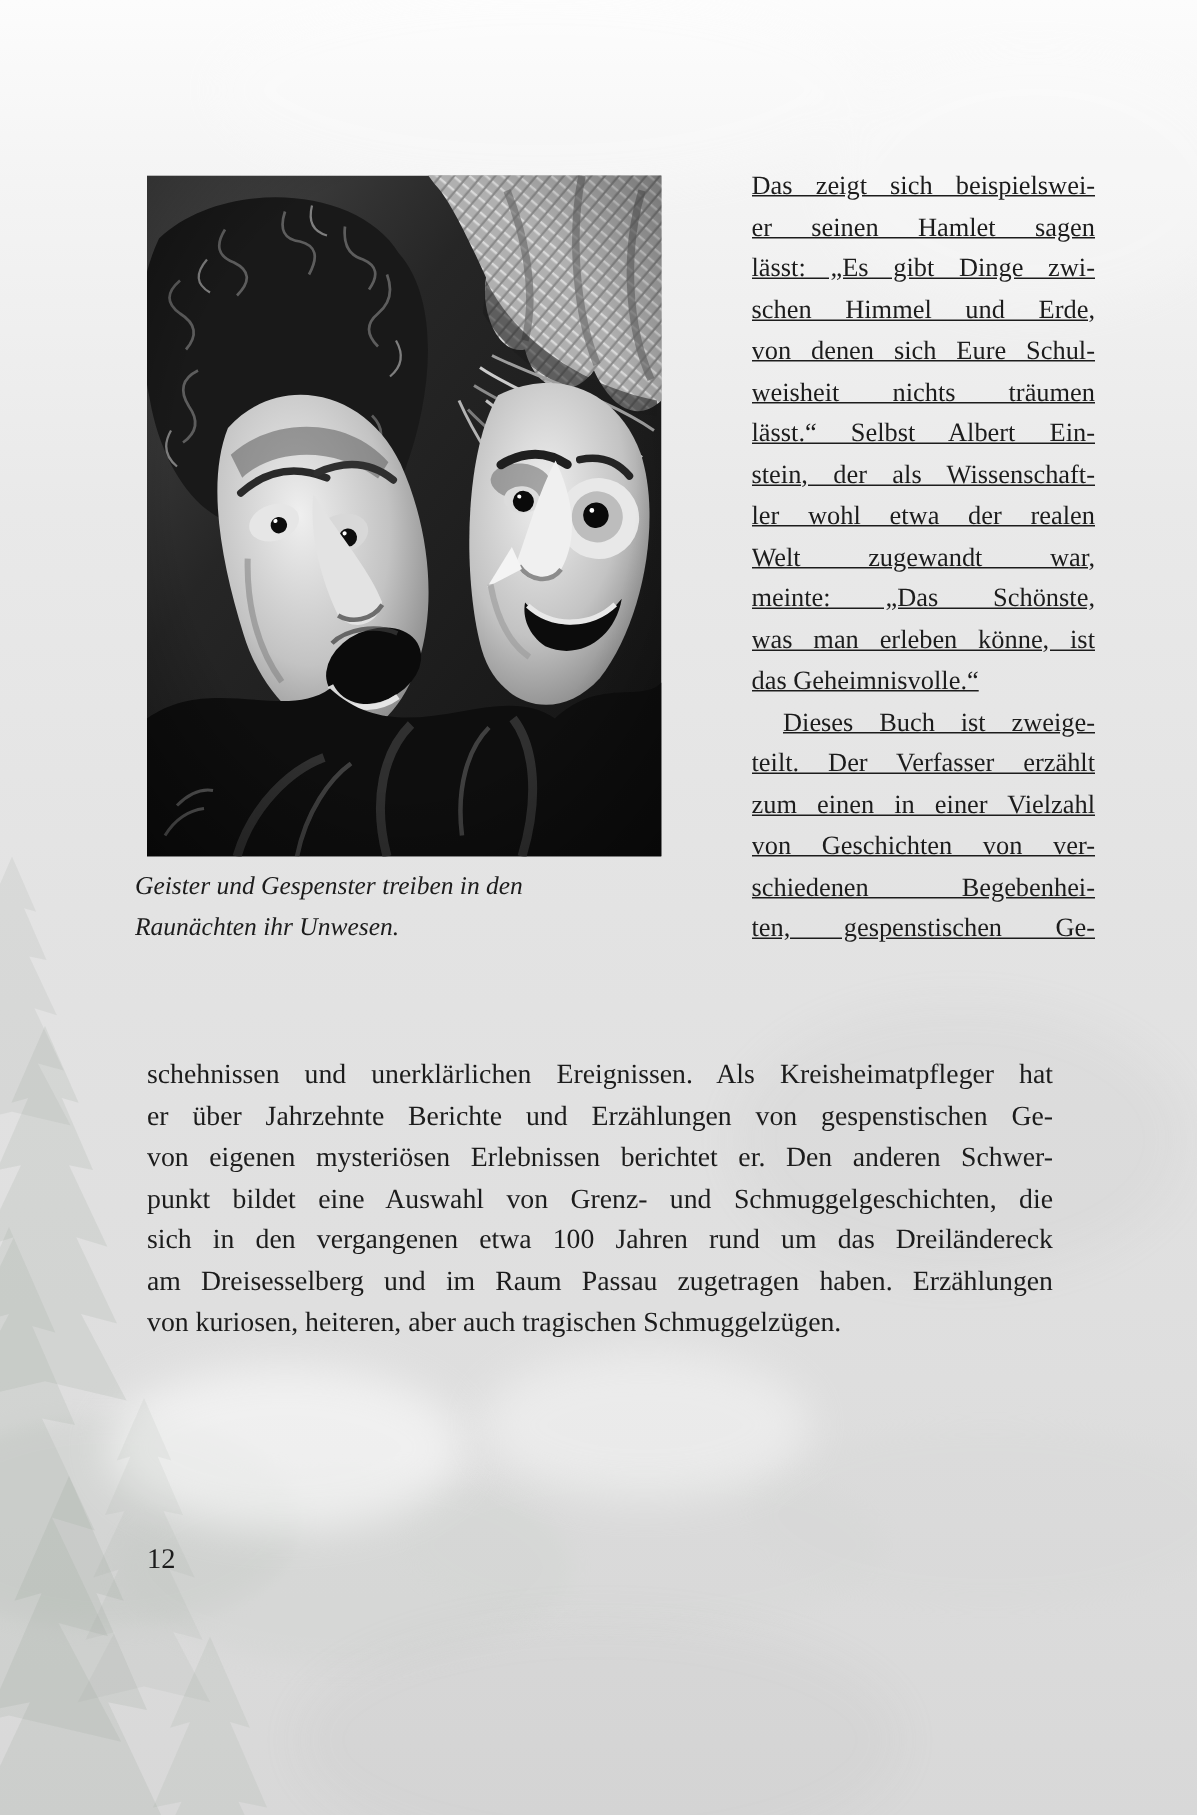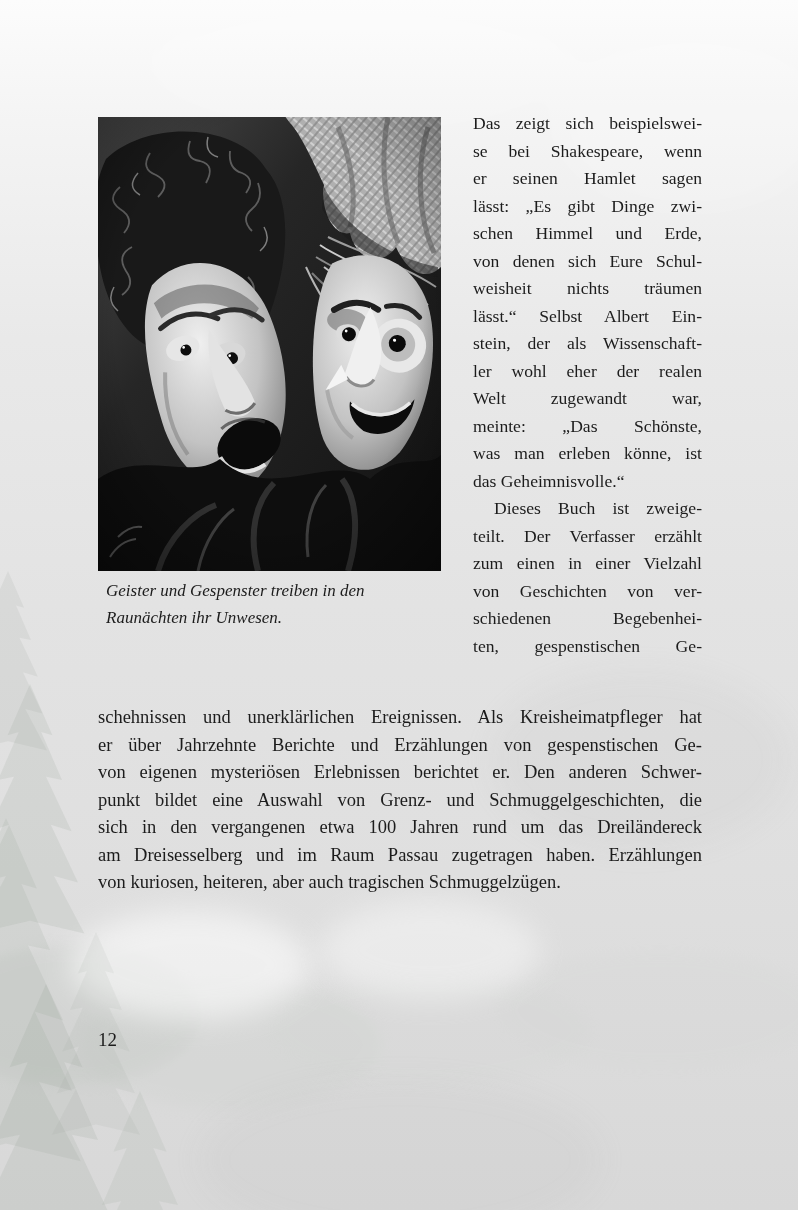--- a/index.html
+++ b/index.html
@@ -7,23 +7,23 @@
     position:relative;
     width:798px;height:1210px;
     overflow:hidden;
     background:linear-gradient(180deg,#fcfcfc 0%,#f4f4f4 10%,#e9e9e9 28%,#e3e3e3 50%,#dfdfdf 72%,#d8d8d8 100%);
     font-family:"Liberation Serif","DejaVu Serif",serif;
     color:#1c1c1c;
   }
   #bgart{position:absolute;left:0;top:0;width:798px;height:1210px;z-index:0;}
   .layer{position:absolute;z-index:2;}
   #photo{left:98px;top:117px;width:343px;height:454px;display:block;}
-  #caption{left:106px;top:577px;width:345px;font-style:italic;font-size:17px;}
+  #caption{left:90px;top:577px;width:345px;font-style:italic;font-size:17px;}
   #caption .tline{height:27px;line-height:27px;text-align:left;text-align-last:left;}
-  #rightcol{left:473px;top:110px;width:229px;font-size:17.6px;}
+  #rightcol{left:501px;top:110px;width:229px;font-size:17.6px;text-decoration:underline;}
   #rightcol .tline{height:27.5px;line-height:27.5px;}
   #fullblock{left:98px;top:659px;width:604px;font-size:18.5px;margin-top:45px;}
   #fullblock .tline{height:27.5px;line-height:27.5px;}
   .tline{
     text-align:justify;
     -moz-text-align-last:justify;
     text-align-last:justify;
     overflow:hidden;
     white-space:nowrap;
   }
@@ -192,29 +192,28 @@
     <rect width="343" height="454" fill="url(#vig)"></rect>
   </svg>
 
   <div id="caption" class="layer">
       <div class="tline no-just">Geister und Gespenster treiben in den</div>
       <div class="tline no-just">Raunächten ihr Unwesen.</div>
     </div>
 
   <div id="rightcol" class="layer">
       <div class="tline">Das zeigt sich beispielswei-</div>
-      <div class="tline">se bei Shakespeare, wenn</div>
       <div class="tline">er seinen Hamlet sagen</div>
       <div class="tline">lässt: „Es gibt Dinge zwi-</div>
       <div class="tline">schen Himmel und Erde,</div>
       <div class="tline">von denen sich Eure Schul-</div>
       <div class="tline">weisheit nichts träumen</div>
       <div class="tline">lässt.“ Selbst Albert Ein-</div>
       <div class="tline">stein, der als Wissenschaft-</div>
-      <div class="tline">ler wohl eher der realen</div>
+      <div class="tline">ler wohl etwa der realen</div>
       <div class="tline">Welt zugewandt war,</div>
       <div class="tline">meinte: „Das Schönste,</div>
       <div class="tline">was man erleben könne, ist</div>
       <div class="tline no-just">das Geheimnisvolle.“</div>
       <div class="tline indent">Dieses Buch ist zweige-</div>
       <div class="tline">teilt. Der Verfasser erzählt</div>
       <div class="tline">zum einen in einer Vielzahl</div>
       <div class="tline">von Geschichten von ver-</div>
       <div class="tline">schiedenen Begebenhei-</div>
       <div class="tline">ten, gespenstischen Ge-</div>

